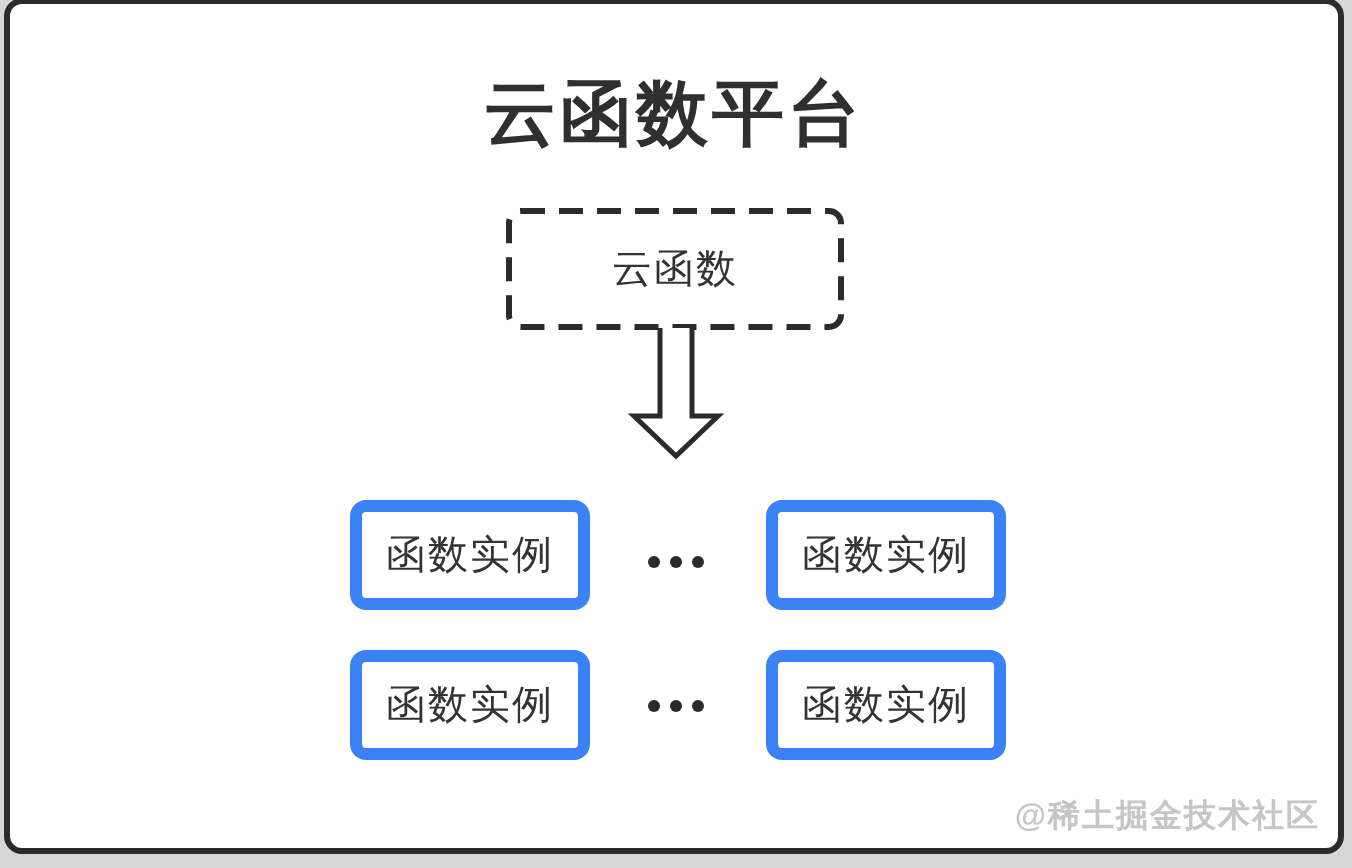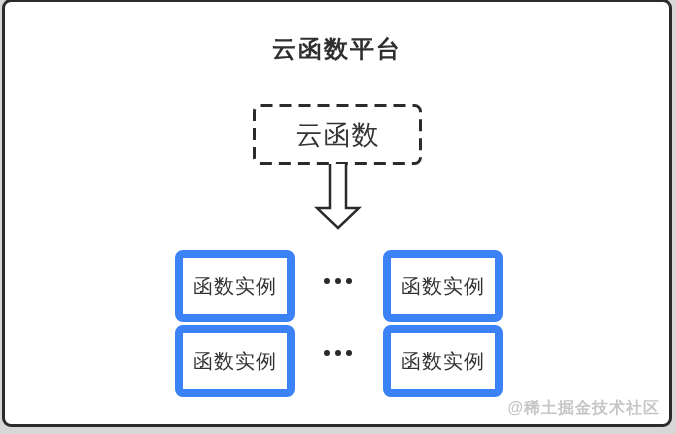--- a/index.html
+++ b/index.html
@@ -25,21 +25,21 @@
     background: #ffffff;
     border: 3px solid #2b2b2b;
     border-radius: 9px;
   }
   .title {
     position: absolute;
     left: 2px;
     top: 33px;
     width: 670px;
     text-align: center;
-    font-size: 24px;
+    font-size: 36px;
     font-weight: bold;
     letter-spacing: 2px;
     color: #2f2f2f;
   }
   .dashed-node {
     position: absolute;
     left: 253px;
     top: 104px;
     width: 169px;
     height: 61px;
@@ -51,35 +51,35 @@
   }
   .dashed-node .label {
     position: absolute;
     left: 0;
     top: 0;
     width: 100%;
     height: 100%;
     display: flex;
     align-items: center;
     justify-content: center;
-    font-size: 27px;
+    font-size: 20px;
     letter-spacing: 1px;
     color: #333333;
   }
   .arrow-svg {
     position: absolute;
     left: 314px;
     top: 164px;
   }
   .instance-node {
     position: absolute;
     width: 120px;
-    height: 72px;
+    height: 55px;
     box-sizing: border-box;
-    border: 8px solid #3b82f6;
+    border: 6px solid #3b82f6;
     border-radius: 8px;
     background: #ffffff;
     display: flex;
     align-items: center;
     justify-content: center;
   }
   .instance-node .label {
     font-size: 20px;
     letter-spacing: 1px;
     color: #333333;

